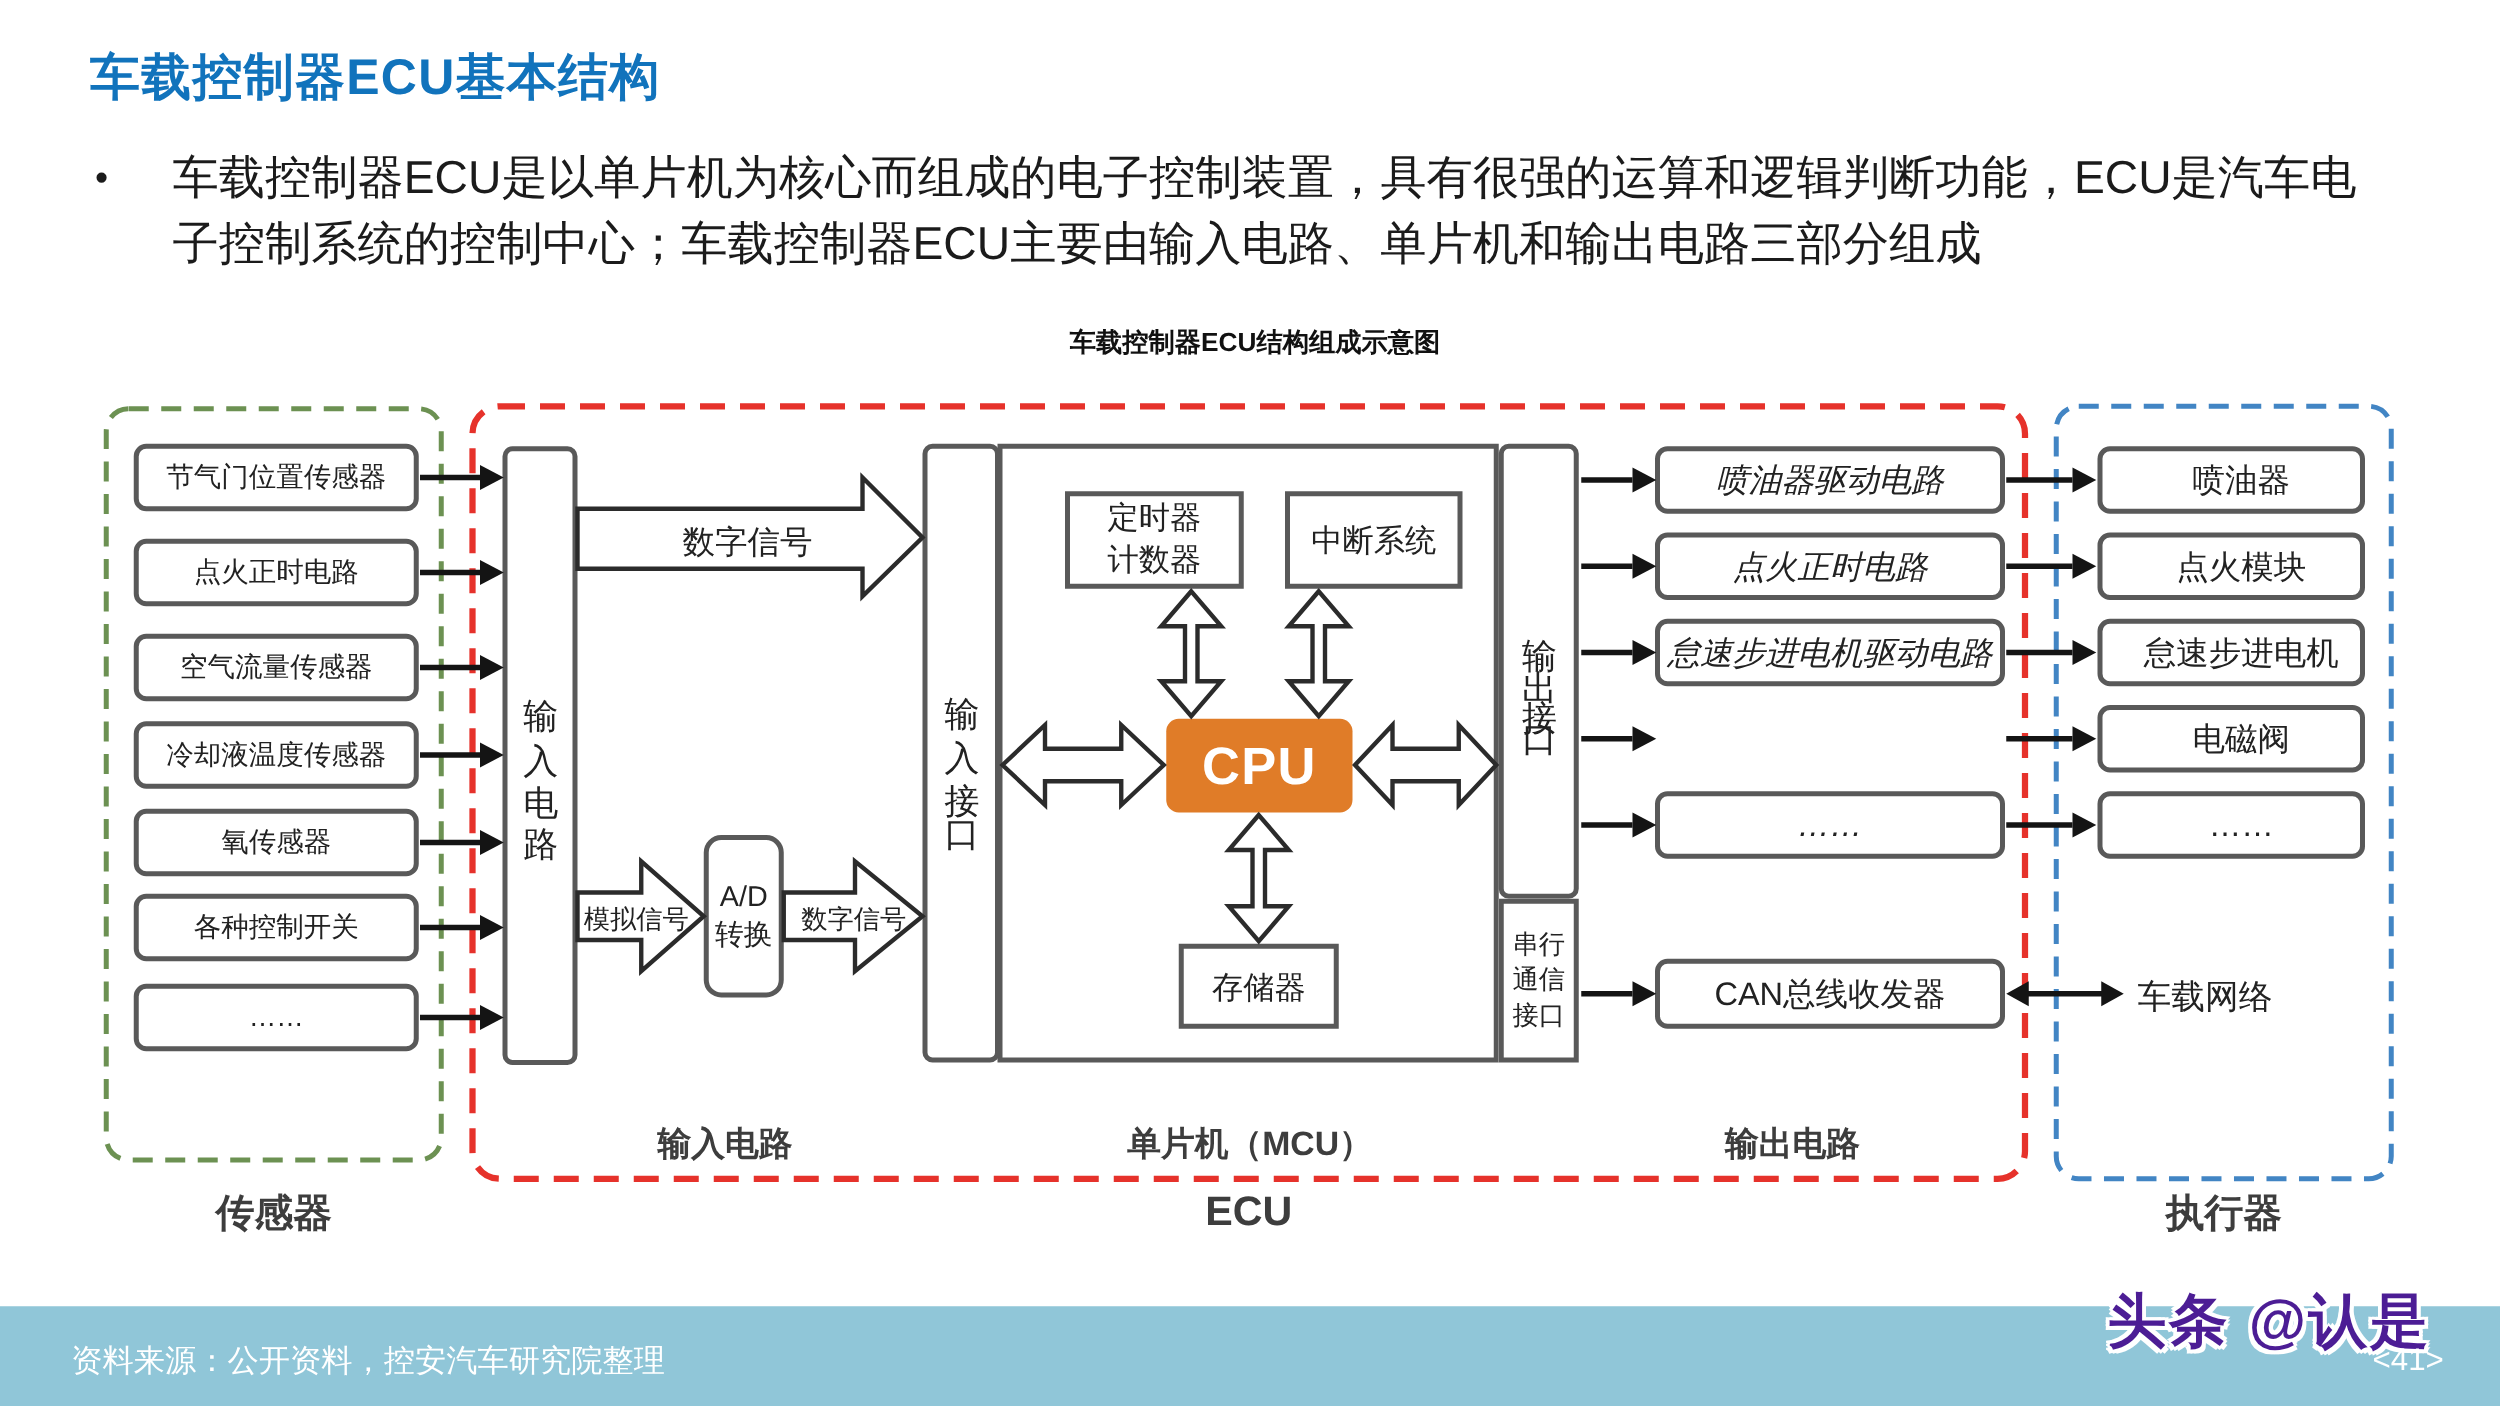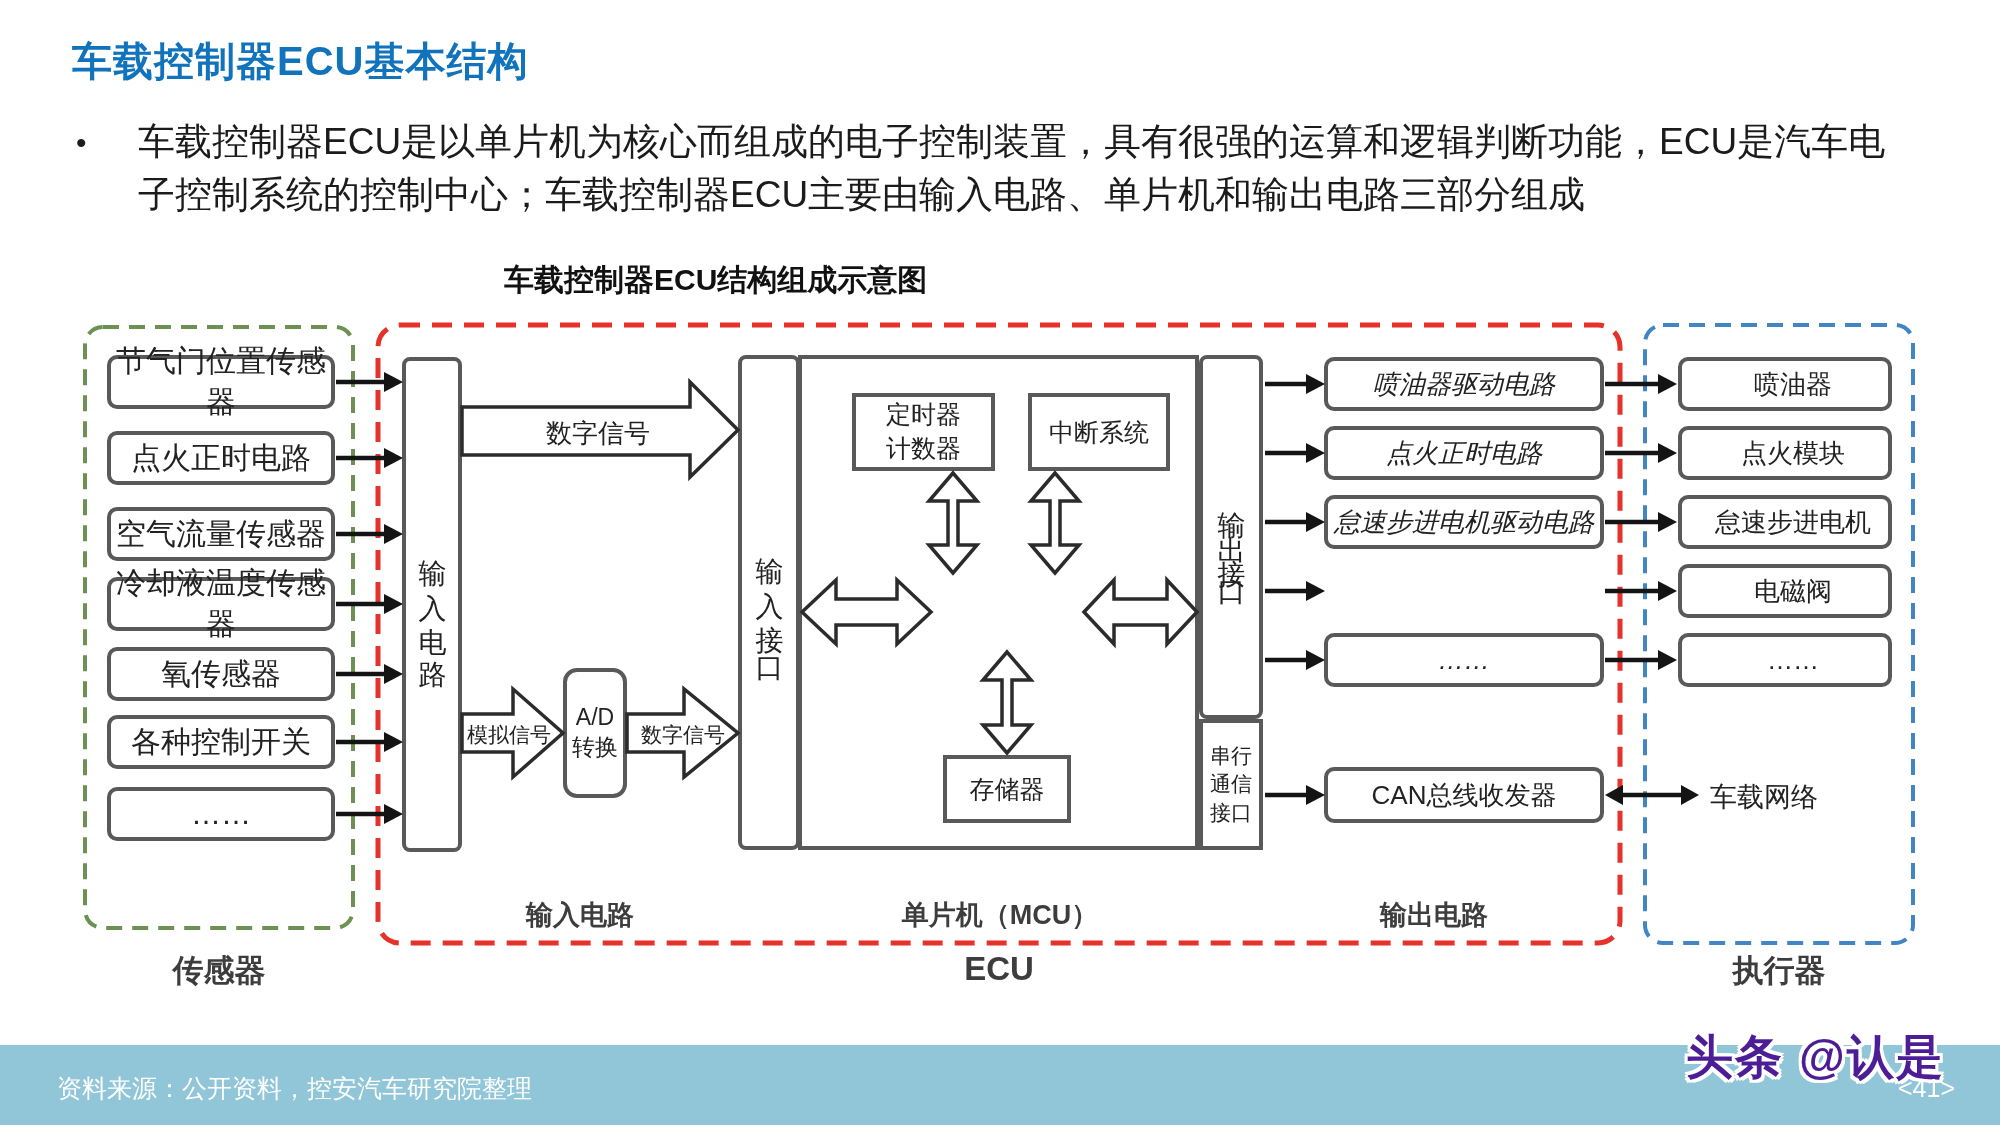--- a/index.html
+++ b/index.html
@@ -5,29 +5,29 @@
   html,body{margin:0;padding:0;background:#ffffff;}
   .canvas{
     position:relative;width:2000px;height:1125px;background:#ffffff;overflow:hidden;
     font-family:"Liberation Sans","DejaVu Sans",sans-serif;color:#1c1c1c;
   }
   .abs{position:absolute;}
   
   .page-title{left:72px;top:34px;font-size:40px;font-weight:bold;color:#1173BC;letter-spacing:1px;}
   .bullet-dot{left:76px;top:126px;font-size:30px;color:#1b1b1b;}
   .bullet-text{left:138px;top:116px;width:1775px;font-size:37px;line-height:1.42;color:#1b1b1b;}
-  .diagram-title{left:504px;top:260px;width:1000px;text-align:left;font-size:30px;font-weight:bold;color:#111;}
+  .diagram-title{left:504px;top:260px;width:1000px;text-align:center;font-size:21px;font-weight:bold;color:#111;}
   
   .node{
     position:absolute;background:#ffffff;border:4px solid #595959;box-sizing:border-box;
     display:flex;align-items:center;justify-content:center;text-align:center;color:#222;
     z-index:2;
   }
   .rounded{border-radius:10px;}
-  .sensor-box{left:107px;width:228px;height:54px;font-size:30px;}
+  .sensor-box{left:107px;width:228px;height:54px;font-size:22px;}
   .driver-box{left:1324px;width:280px;height:54px;font-size:26px;font-style:italic;}
   .act-box{left:1678px;width:214px;height:54px;font-size:26px;padding-left:16px;}
   .can-box{left:1324px;top:767px;width:280px;height:56px;font-size:26px;}
   .tallbox{border-radius:8px;}
   .input-circuit{left:402px;top:357px;width:60px;height:495px;}
   .input-interface{left:738px;top:355px;width:62px;height:495px;}
   .mcu-frame{left:798px;top:355px;width:401px;height:495px;background:transparent;z-index:1;}
   .output-interface{left:1199px;top:355px;width:64px;height:364px;}
   .serial-box{left:1199px;top:719px;width:64px;height:131px;font-size:21px;line-height:1.35;}
   .serial-box .wrap2{width:44px;word-break:break-all;}
@@ -105,20 +105,23 @@
 
   <div class="node mcu-frame"></div>
   <div class="node timer-box">
     <div>
       <div>定时器</div>
       <div>计数器</div>
     </div>
   </div>
   <div class="node interrupt-box">
     <span>中断系统</span>
+  </div>
+  <div class="node cpu-box">
+    <span>CPU</span>
   </div>
   <div class="node memory-box">
     <span>存储器</span>
   </div>
 
   <div class="node tallbox output-interface">
     <span class="vtext ls-mid">输出接口</span>
   </div>
   <div class="node serial-box">
     <span class="wrap2">串行通信接口</span>

